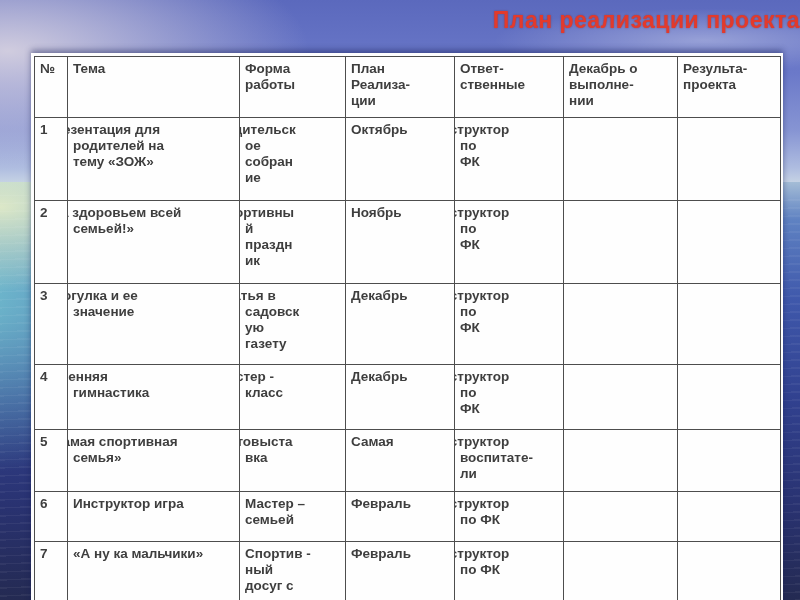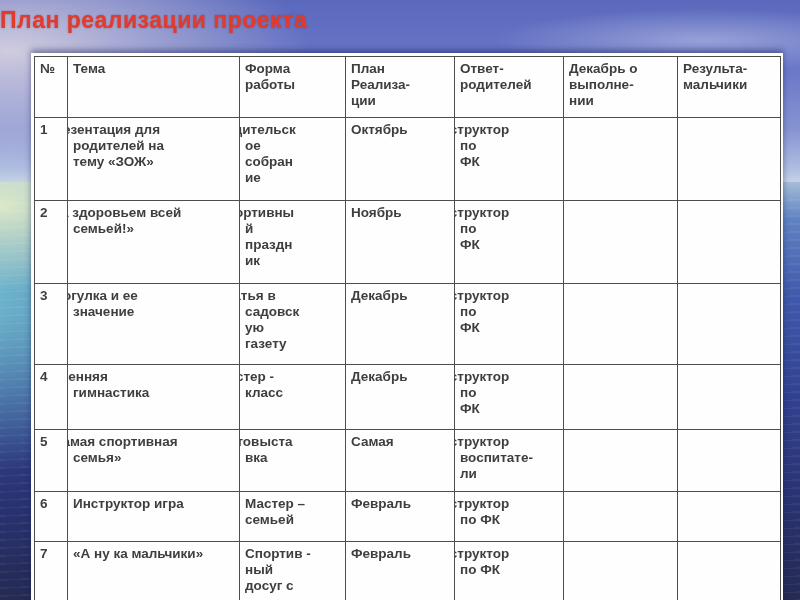--- a/index.html
+++ b/index.html
@@ -32,21 +32,21 @@
     position: absolute; left: 0; top: 195px; width: 800px; height: 405px;
     background: repeating-linear-gradient(178deg,
       rgba(255,255,255,0.12) 0px, rgba(255,255,255,0.12) 1.5px,
       rgba(255,255,255,0) 1.5px, rgba(255,255,255,0) 8px);
     opacity: 0.45;
   }
 
   
   .slide-title {
     position: absolute; top: 7px; left: 0; width: 800px;
-    text-align: left;
+    text-align: right;
     font-size: 23px; font-weight: bold;
     color: #e23a2c;
     text-shadow: 0 0 2px rgba(130,20,10,0.45);
     letter-spacing: 0.5px;
   }
 
   
   .table-wrap {
     position: absolute; left: 31px; top: 53px;
     width: 752px;
@@ -116,26 +116,26 @@
     <thead>
       <tr>
           <th>№</th>
           <th>Тема</th>
           <th>Форма
 работы</th>
           <th>План
 Реализа-
 ции</th>
           <th>Ответ-
-родителей</th>
+ственные</th>
           <th>Декабрь о
 выполне-
 нии</th>
           <th>Результа-
-мальчики</th>
+проекта</th>
         </tr>
     </thead>
     <tbody>
         <tr>
           <td>1</td>
           <td class="hang">Презентация для
 родителей на
 тему «ЗОЖ»</td>
           <td class="hang">Родительск
 ое

